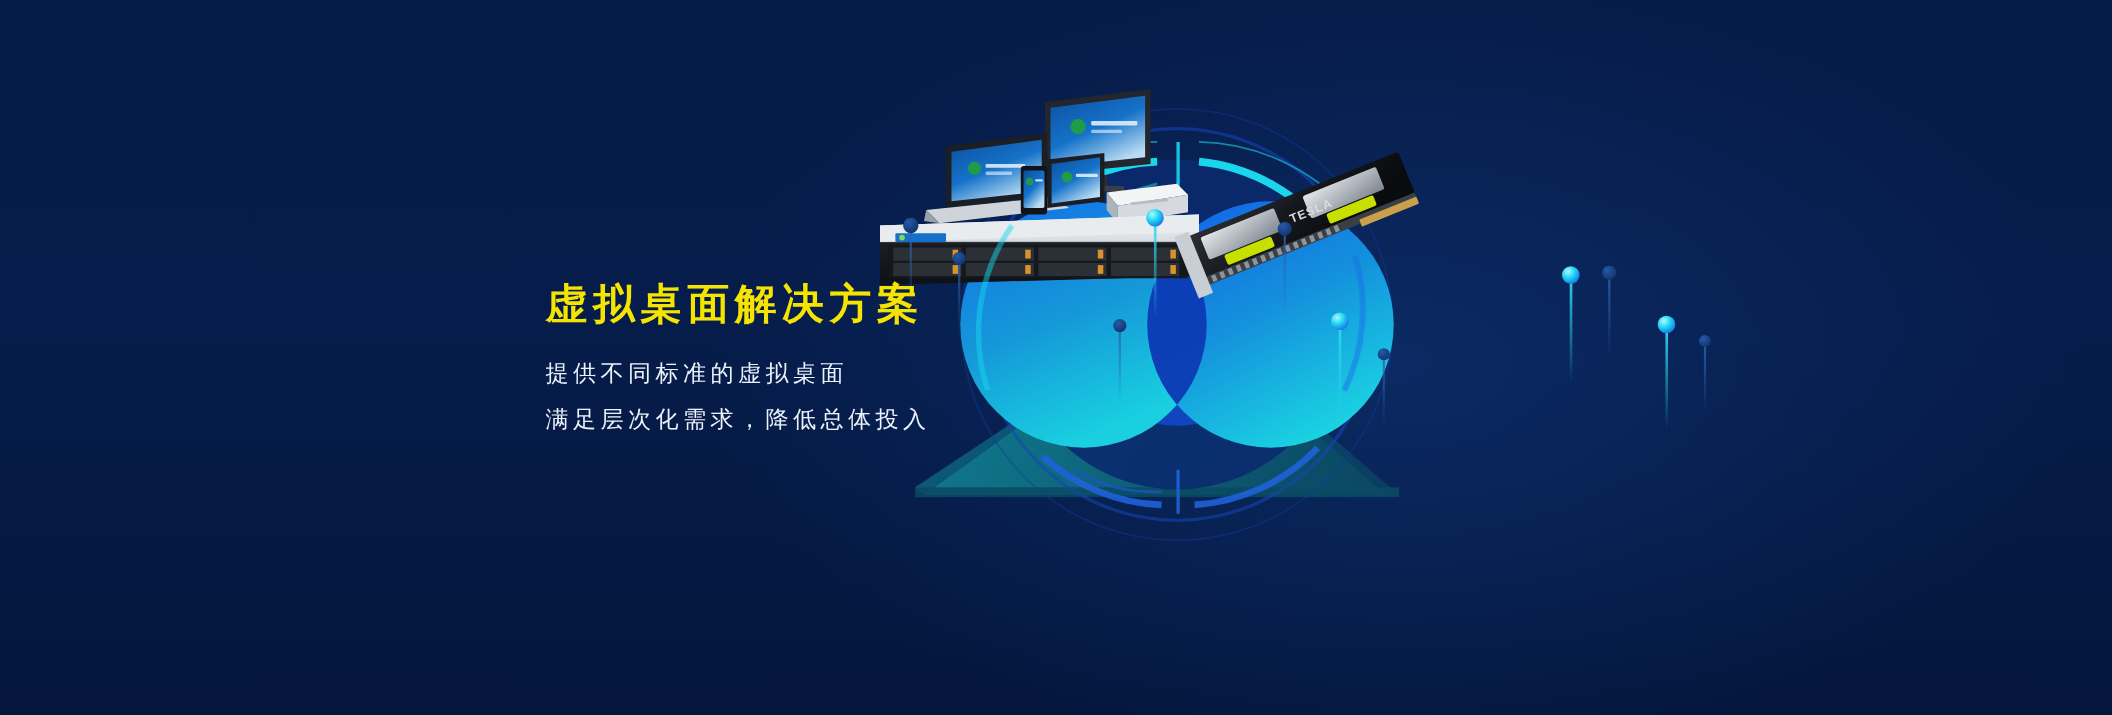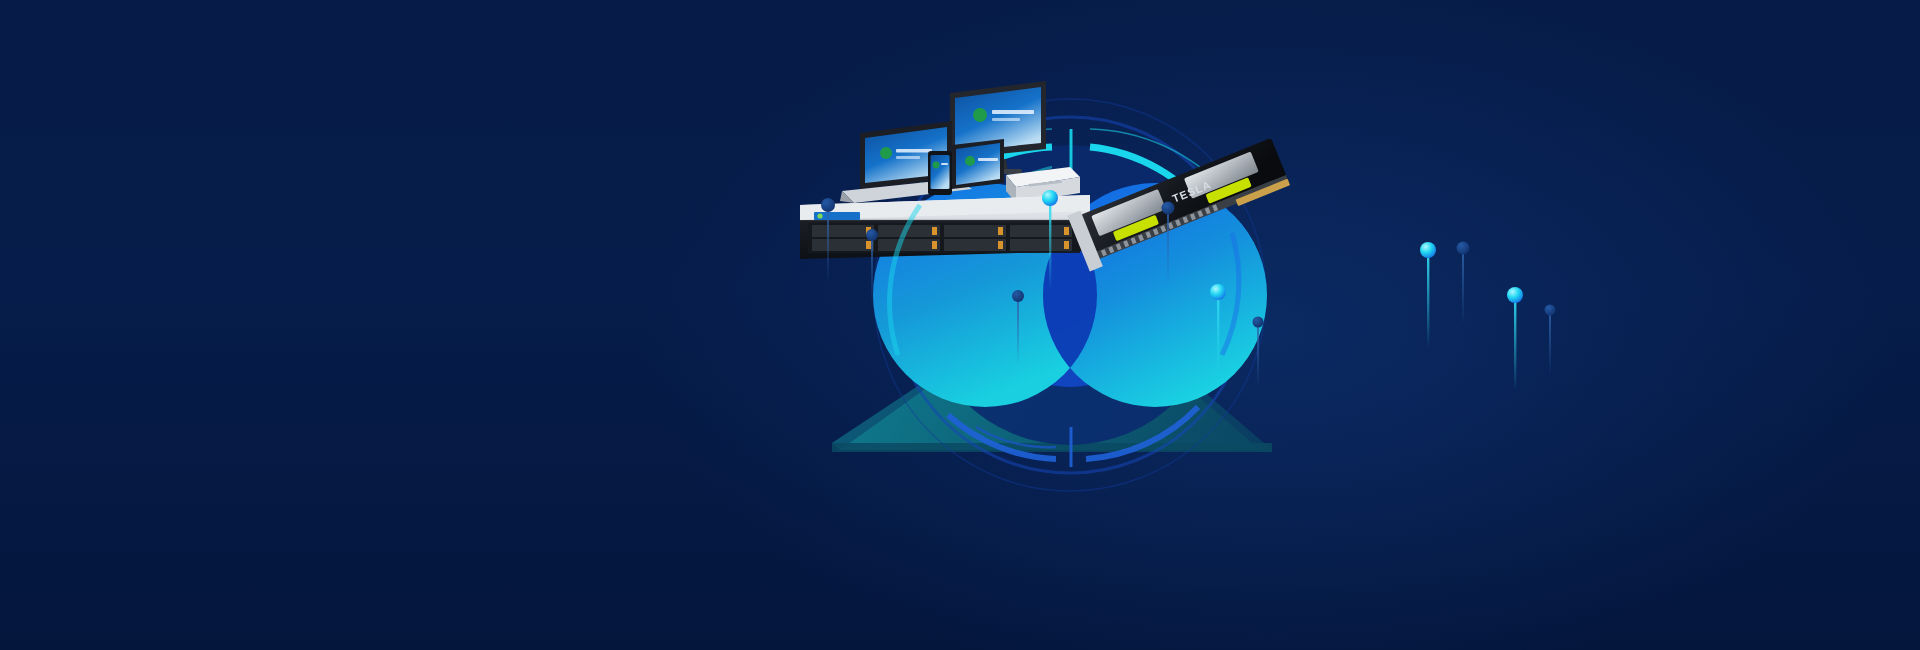--- a/index.html
+++ b/index.html
@@ -326,14 +326,21 @@
           <rect x="1514" y="295" width="2.4" height="96" fill="url(#sB)"></rect>
           <circle cx="1515" cy="295" r="8" fill="url(#pB)"></circle>
         </g>
       <g>
           <rect x="1549" y="310" width="2" height="66" fill="url(#sD)"></rect>
           <circle cx="1550" cy="310" r="5.5" fill="url(#pD)"></circle>
         </g>
     </g>
   </svg>
 
+  <div class="copy">
+    <div class="headline">虚拟桌面解决方案</div>
+    <div class="sub">
+      <div class="sub-line">提供不同标准的虚拟桌面</div>
+      <div class="sub-line">满足层次化需求，降低总体投入</div>
+    </div>
+  </div>
 
 </div>
 
 </body></html>

